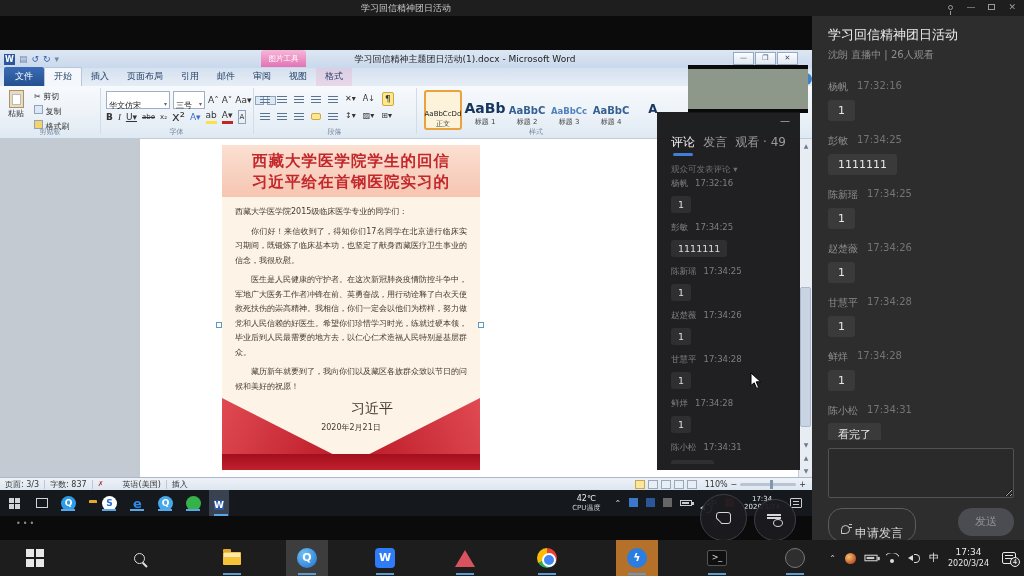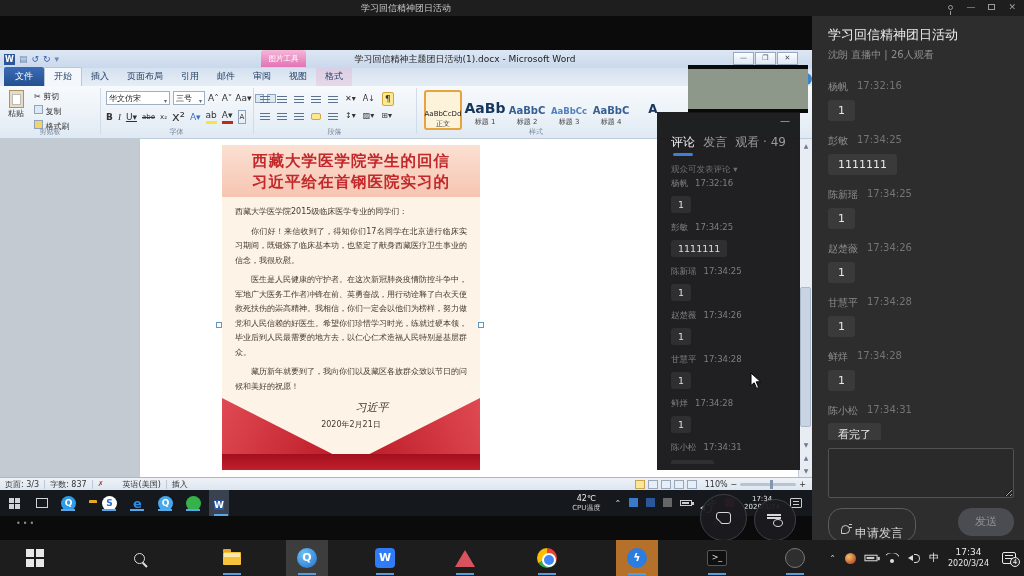--- a/index.html
+++ b/index.html
@@ -34,21 +34,21 @@
   #wtabs{left:0;top:18px;width:812px;height:18px;background:linear-gradient(#d5e1f0,#e6edf6);display:flex;align-items:flex-end;}
   .wtab{font-size:9px;color:#1e3a5f;padding:2px 9px 3px 9px;}
   .wtab.file{background:linear-gradient(#3a6bb5,#24508f);color:#fff;border-radius:2px 2px 0 0;margin-left:4px;padding:3px 11px;}
   .wtab.active{background:#f4f8fc;border:1px solid #b8c6d8;border-bottom:none;border-radius:2px 2px 0 0;}
   .wtab.fmt{background:rgba(236,150,195,.25);}
 
   
   #ribbon{left:0;top:36px;width:812px;height:53px;background:linear-gradient(#f7fafd,#ecf2f8 55%,#dfe9f3);border-bottom:1px solid #bfccda;}
   .gdiv{top:2px;width:1px;height:46px;background:#d2dce7;}
   .glabel{bottom:1px;font-size:7px;color:#76879c;width:100%;text-align:center;}
-  .combo{background:#fff;border:1px solid #9fb0c4;font-size:8px;color:#222;display:inline-flex;align-items:flex-end;justify-content:space-between;padding:0 2px;height:14px;}
+  .combo{background:#fff;border:1px solid #9fb0c4;font-size:8px;color:#222;display:inline-flex;align-items:flex-start;justify-content:space-between;padding:8px 2px;height:14px;}
   .combo .car{font-size:6px;color:#667;}
   .rbtn{font-size:9px;color:#333;line-height:12px;}
   .bars{width:10px;height:7px;background:repeating-linear-gradient(to bottom,#5a7390 0 1px,transparent 1px 3px);}
   .miniico{width:9px;height:9px;border:1px solid #8fa3bb;background:#dce8f4;display:inline-block;}
   .hl{background:#fde88f;border:1px solid #d0a840;border-radius:2px;}
   .stylechip{width:38px;height:40px;text-align:center;padding-top:2px;}
   .stylechip .nm{font-size:7px;color:#444;margin-top:1px;}
   .stylechip .pv{height:24px;display:flex;align-items:flex-end;justify-content:center;}
   .chip-sel{border:2px solid #e8a33d;background:#fdf3da;border-radius:3px;}
 
@@ -59,21 +59,21 @@
   #letterhead{height:52px;background:linear-gradient(#fbe0d2,#f6c5b1);display:flex;flex-direction:column;justify-content:center;}
   #letterhead div{text-align:center;font-size:15.5px;font-weight:bold;color:#c2282c;font-family:"Liberation Serif",serif;letter-spacing:1px;line-height:21px;}
   #letterbody{padding:8px 13px 0 13px;font-family:"Liberation Serif",serif;font-size:8px;color:#46382e;line-height:14.5px;text-align:justify;}
   #letterbody p{margin:0 0 5px 0;text-indent:16px;}
   #letterbody p.salut{text-indent:0;}
   #envelope{left:0;bottom:0;width:258px;height:78px;background:#fdf3e6;}
   .envL{left:0;top:6px;width:142px;height:72px;background:linear-gradient(115deg,#e04a52,#b5121f);clip-path:polygon(0 0,100% 100%,0 100%);}
   .envR{right:0;top:6px;width:142px;height:72px;background:linear-gradient(245deg,#e04a52,#b5121f);clip-path:polygon(100% 0,100% 100%,0 100%);}
   .envB{left:0;bottom:0;width:258px;height:16px;background:linear-gradient(#a30f1d,#c2202d);}
   #sig{left:0;top:8px;width:258px;text-align:center;font-family:"Liberation Serif",serif;color:#46382e;z-index:3;}
-  #sig .nm{font-size:11px;margin-left:42px;font-style:italic;}
+  #sig .nm{font-size:14px;margin-left:42px;}
   #sig .dt{font-size:8px;margin-top:4px;}
   .handle{width:6px;height:6px;background:#fff;border:1px solid #5f98c0;}
 
   
   #vscroll{left:798px;top:89px;width:14px;height:338px;background:#e8edf3;border-left:1px solid #c2ccd8;}
   #vscroll .arr{width:14px;height:13px;font-size:6px;color:#6b7b90;text-align:center;line-height:13px;}
   #vthumb{left:1px;top:148px;width:11px;height:140px;background:#c8d4e2;border:1px solid #a9b8ca;border-radius:2px;}
   #vsbot{left:0;bottom:0;width:14px;}
 
   

